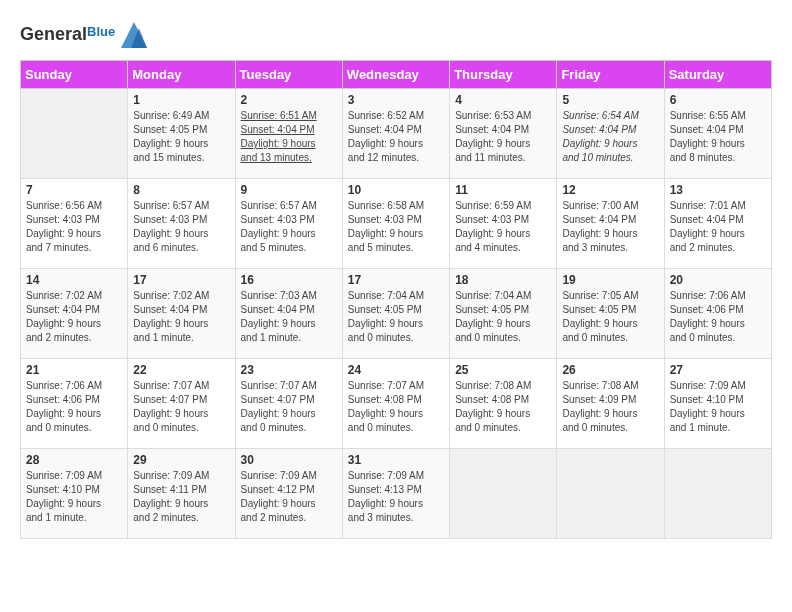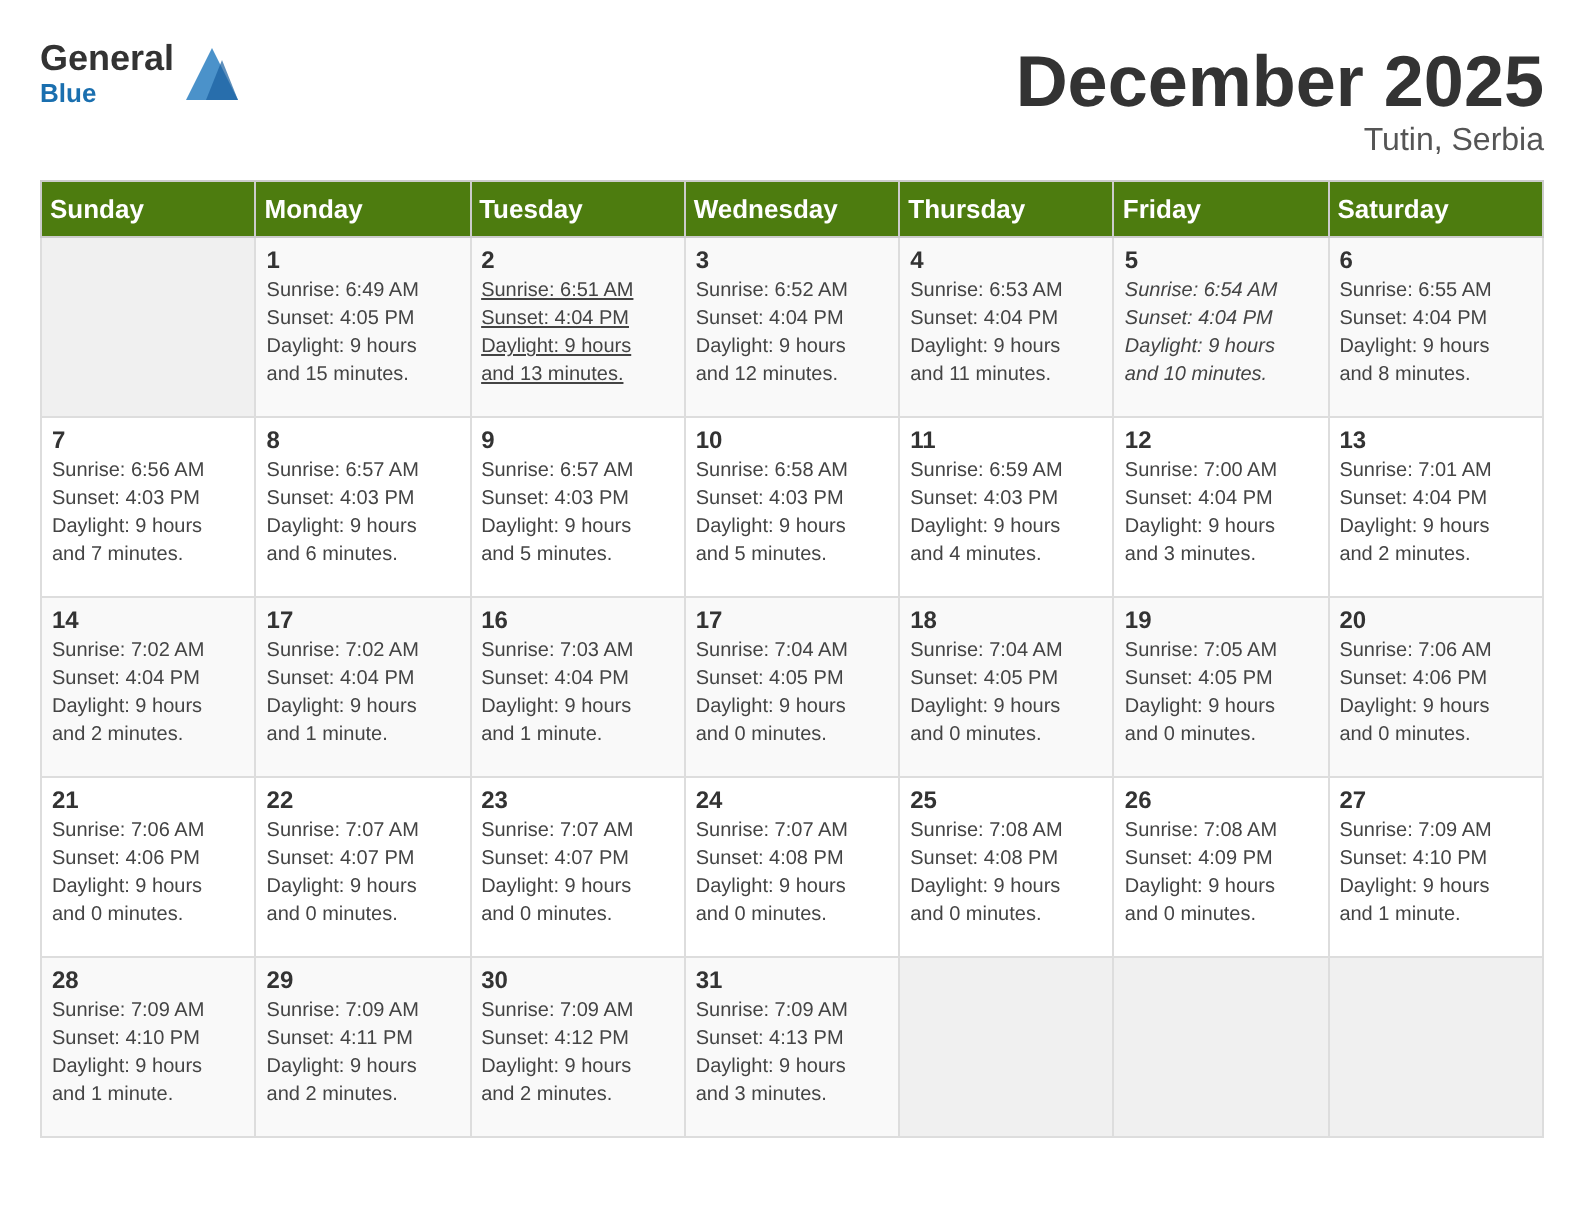--- a/index.html
+++ b/index.html
@@ -15,21 +15,21 @@
       justify-content: space-between;
       align-items: flex-start;
       margin-bottom: 10px;
     }
     .logo {
       display: flex;
       align-items: center;
     }
     .logo-text {
       display: flex;
-      flex-direction: column;
+      flex-direction: row;
       line-height: 1.1;
     }
     .logo-general {
       font-size: 18px;
       font-weight: bold;
       color: #333;
     }
     .logo-blue {
       font-size: 13px;
       font-weight: bold;
@@ -51,21 +51,21 @@
     .location {
       font-size: 16px;
       color: #555;
     }
     table {
       width: 100%;
       border-collapse: collapse;
       table-layout: fixed;
     }
     thead tr th {
-      background-color: #4d7c0f;
+      background-color: #d946ef;
       color: #fff;
       padding: 6px 4px;
       font-size: 13px;
       font-weight: bold;
       text-align: left;
       border: 1px solid #ccc;
     }
     tbody tr td {
       vertical-align: top;
       padding: 4px 5px;
@@ -102,24 +102,20 @@
   <div class="logo">
     <div class="logo-text">
       <span class="logo-general">General</span>
       <span class="logo-blue">Blue</span>
     </div>
     <svg class="logo-icon" viewBox="0 0 30 30" xmlns="http://www.w3.org/2000/svg">
       <polygon points="15,2 28,28 2,28" fill="#2b7fc1" opacity="0.85"></polygon>
       <polygon points="20,8 28,28 12,28" fill="#1a5f9f" opacity="0.7"></polygon>
     </svg>
   </div>
-  <div class="title-block">
-    <div class="month-title">December 2025</div>
-    <div class="location">Tutin, Serbia</div>
-  </div>
 </div>
 
 <table>
   <thead>
     <tr>
     <th>Sunday</th>
         <th>Monday</th>
         <th>Tuesday</th>
         <th>Wednesday</th>
         <th>Thursday</th>

